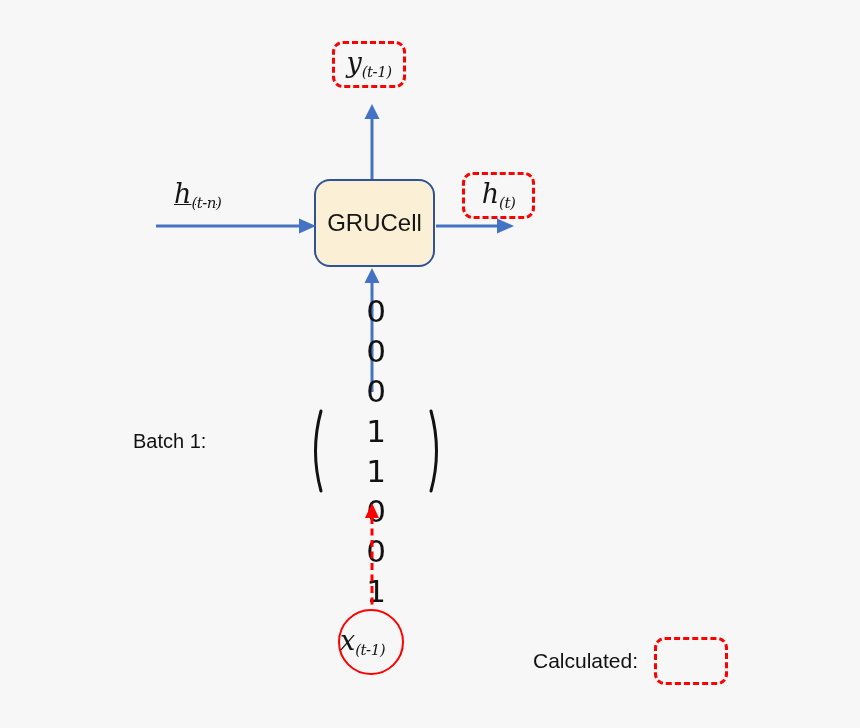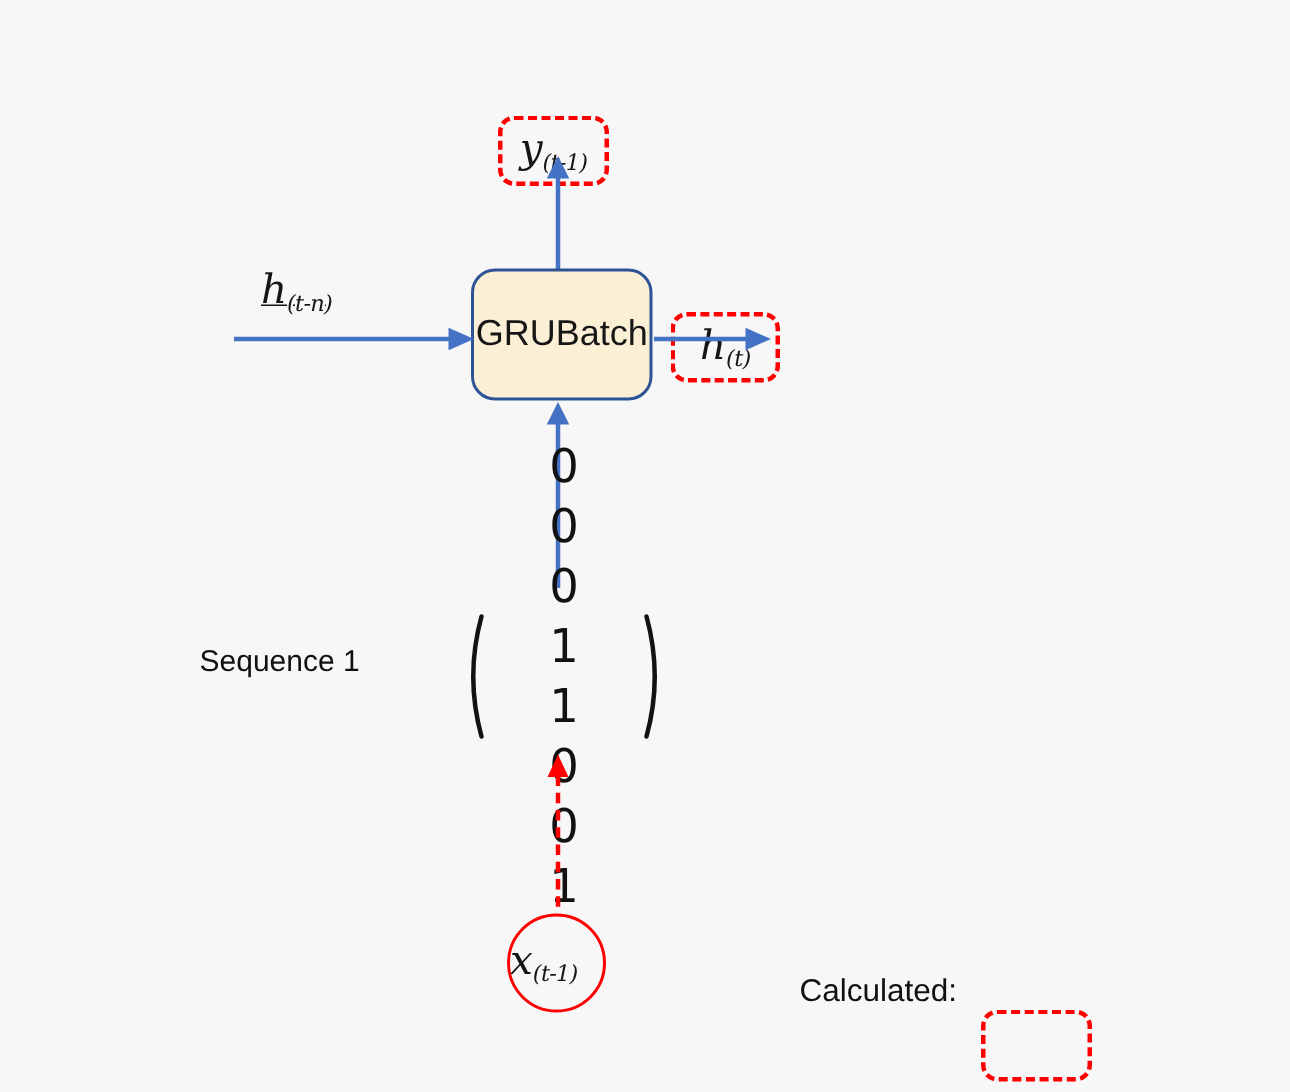--- a/index.html
+++ b/index.html
@@ -18,21 +18,21 @@
     color:var(--text-dark);
     position:relative;
     overflow:hidden;
   }
   .abs{position:absolute;}
   
   .dashed-box{
     border:3px dashed var(--dashed-red);
     border-radius:11px;
     background:transparent;
-    display:flex;align-items:center;justify-content:center;margin-top:36px;
+    display:flex;align-items:center;justify-content:center;
   }
   
   .math-label{
     font-family:"DejaVu Serif",serif;
     font-style:italic;
     color:#151515;
     white-space:nowrap;
     line-height:1;
   }
   .math-base{font-size:27px;}
@@ -73,39 +73,39 @@
     font-size:21px;color:#111;text-align:right;
   }
   
   .x-circle{
     left:338px;top:609px;width:66px;height:66px;
     border:2.5px solid var(--dashed-red);
     border-radius:50%;
     display:flex;align-items:center;
   }
   .y-box{left:332px;top:41px;width:74px;height:47px;}
-  .h-out-box{left:447px;top:172px;width:73px;height:47px;}
+  .h-out-box{left:462px;top:172px;width:73px;height:47px;}
   .legend-box{left:654px;top:637px;width:74px;height:48px;}
   .h-in-label{left:174px;top:180px;text-decoration:underline;}
 </style>
 </head>
 <body>
 
 <div class="abs dashed-box y-box">
   <span class="math-label"><span class="math-base">y</span><span class="math-sub">(t-1)</span></span>
 </div>
 
 <svg class="abs" style="left:361px;top:104px;" width="22" height="76">
   <line class="blue-line" x1="11" y1="13" x2="11" y2="76"></line>
   <polygon class="blue-head" points="11,0 3.5,15 18.5,15"></polygon>
 </svg>
 
 <div class="abs gru-cell">
   <div>GRU</div>
-  <div>Batch</div>
+  <div>Cell</div>
 </div>
 
 <div class="abs math-label h-in-label"><span class="math-base">h</span><span class="math-sub">(t-n)</span></div>
 
 <svg class="abs" style="left:156px;top:217px;" width="160" height="18">
   <line class="blue-line" x1="0" y1="9" x2="146" y2="9"></line>
   <polygon class="blue-head" points="160,9 143,1.5 143,16.5"></polygon>
 </svg>
 
 <div class="abs dashed-box h-out-box">
@@ -129,21 +129,21 @@
   <div class="matrix-rows">
     <div>0 0 0 1</div>
     <div>1 0 0 1</div>
   </div>
   <svg class="paren-svg" width="16" height="86">
     <path d="M 3 3 Q 14 43 3 83" fill="none" stroke="#121212" stroke-width="3" stroke-linecap="round"></path>
   </svg>
 </div>
 
 <div class="abs batch-label">
-  <div>Sequence 1</div>
+  <div>Batch 1:</div>
 </div>
 
 <svg class="abs" style="left:362px;top:503px;" width="20" height="106">
   <line class="red-dash-line" x1="10" y1="14" x2="10" y2="106"></line>
   <polygon class="red-head" points="10,0 3,15 17,15"></polygon>
 </svg>
 
 <div class="abs x-circle">
   <span class="math-label"><span class="math-base">x</span><span class="math-sub">(t-1)</span></span>
 </div>

